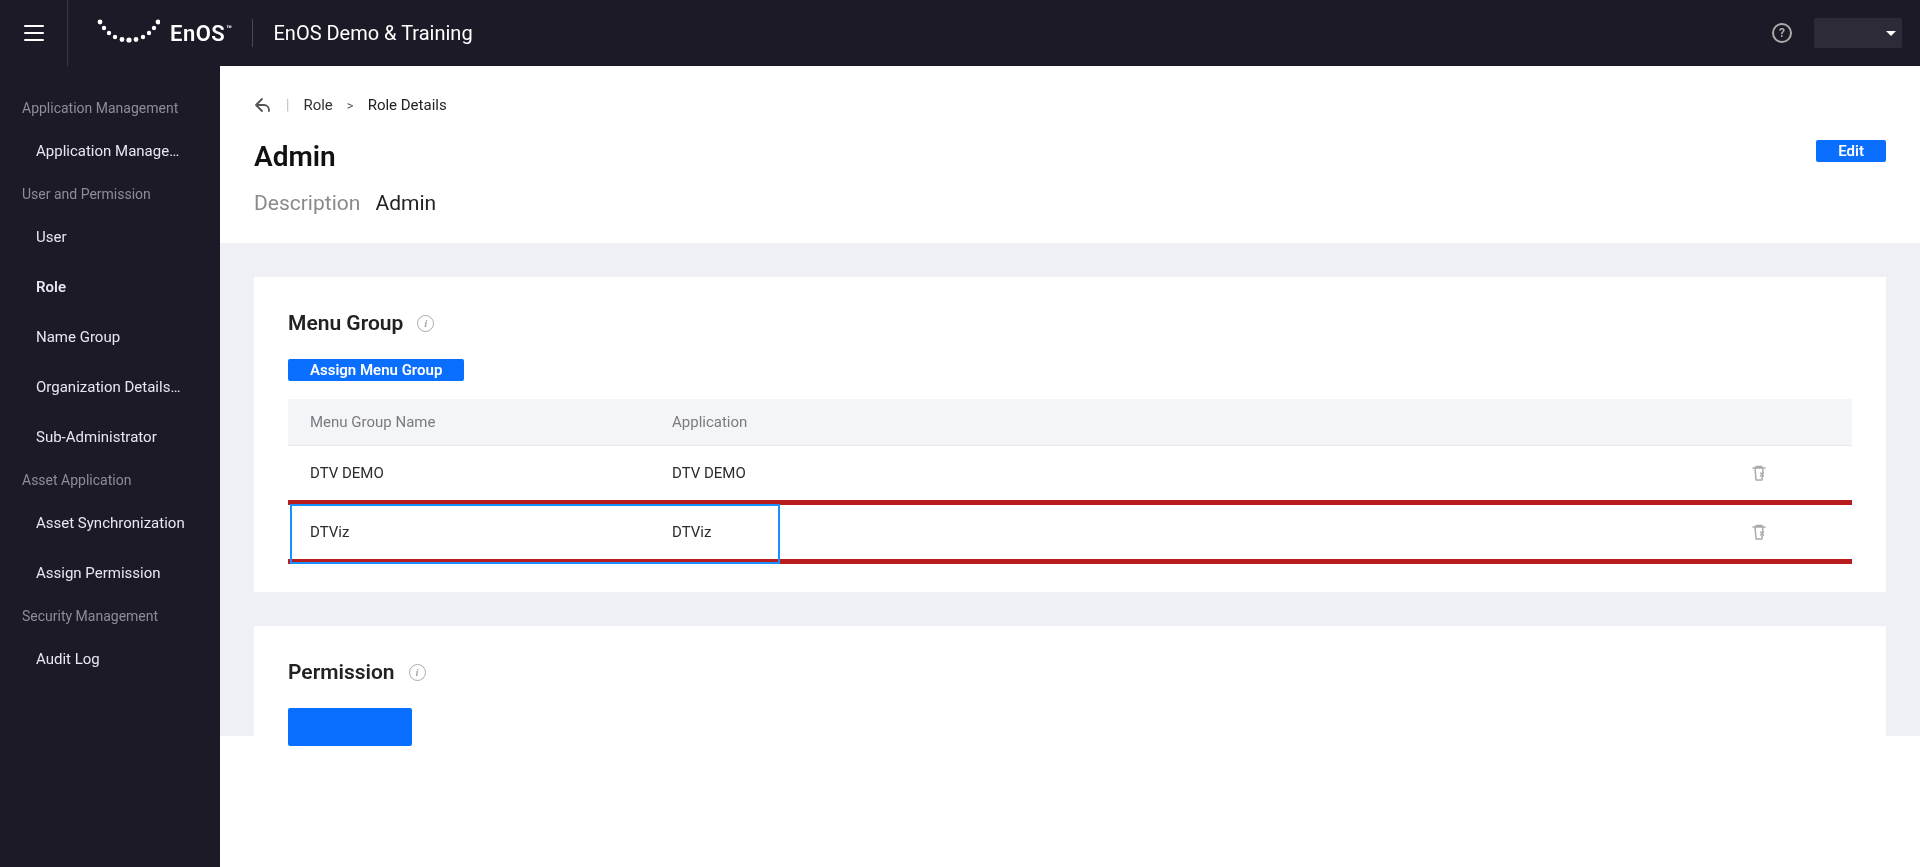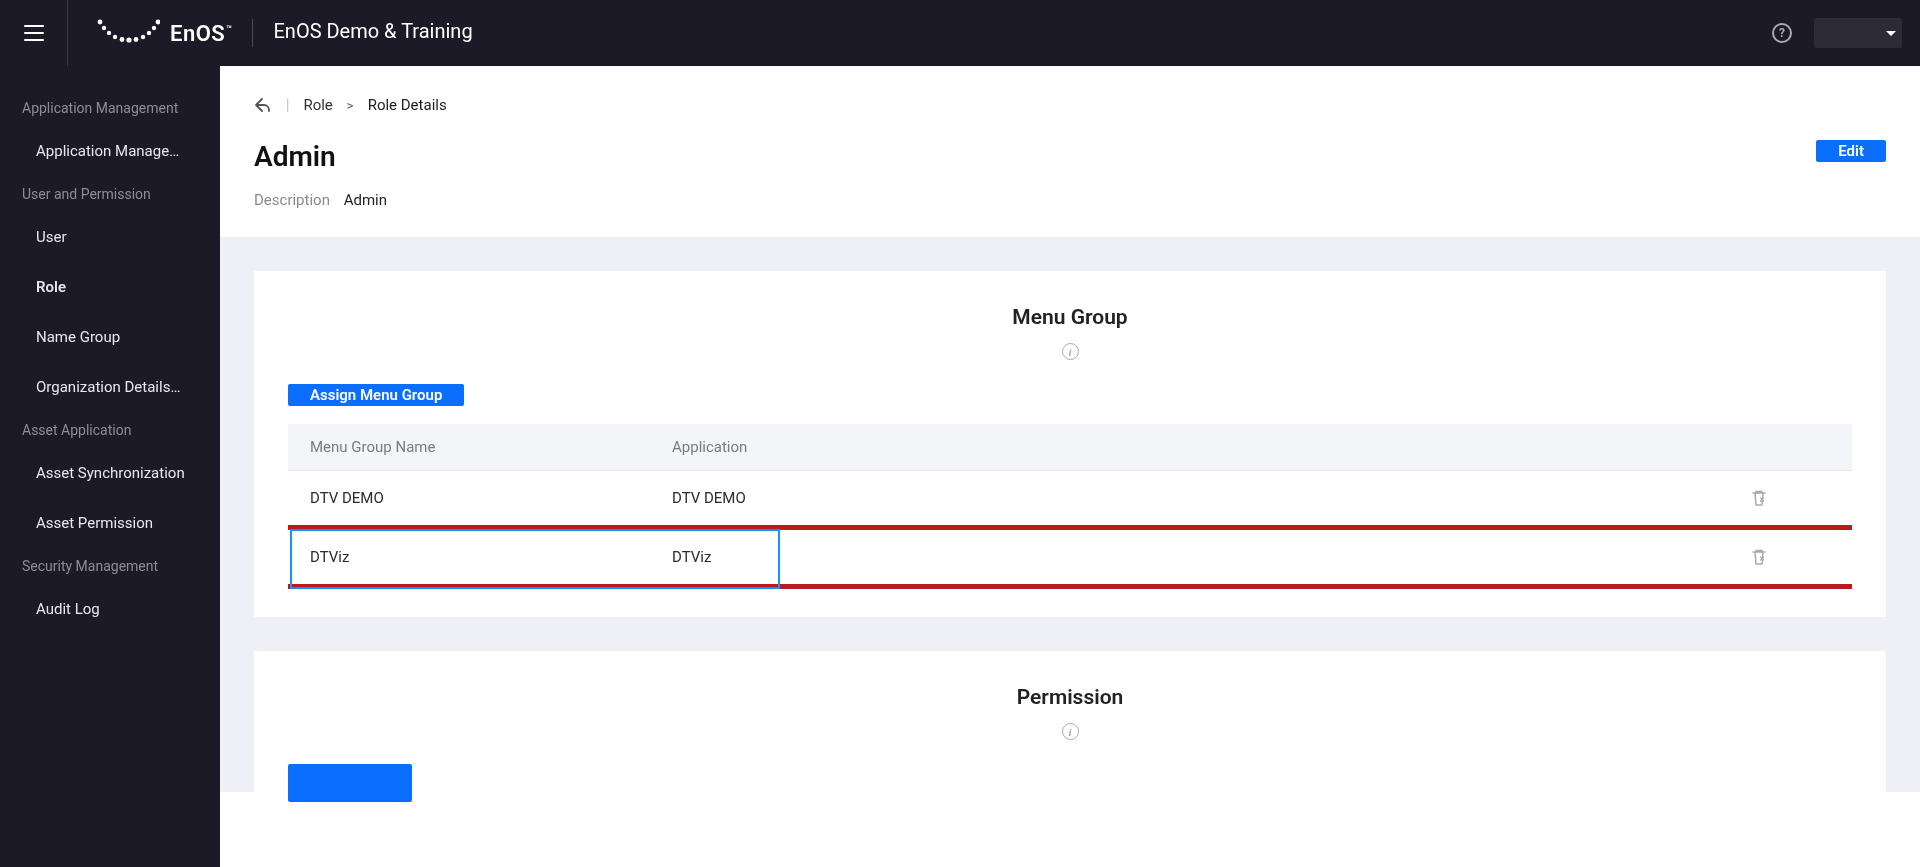--- a/index.html
+++ b/index.html
@@ -41,20 +41,21 @@
       justify-content: space-between;
     }
     .hamburger-icon span {
       display: block;
       height: 2px;
       background: #fff;
       border-radius: 1px;
     }
     .logo-section {
       display: flex;
+      align-items: center;
       padding-left: 28px;
     }
     .enos-logo {
       display: flex;
       align-items: center;
       padding-right: 20px;
       border-right: 1px solid #4a4852;
       margin-right: 20px;
     }
     .enos-swoosh {
@@ -203,40 +204,39 @@
       background: #0a6eff;
       color: #fff;
       border: none;
       padding: 2px 22px;
       font-size: 15px;
       font-weight: 600;
       border-radius: 2px;
       cursor: pointer;
     }
     .desc-row {
-      font-size: 15px;
+      font-size: 21px;
     }
     .desc-label { color: #8a8a8a; margin-right: 10px;}
     .desc-value { color: #222; }
     
     .gray-area {
       background: #eef0f6;
       padding: 34px 34px 0 34px;
     }
     .card {
       background: #fff;
       padding: 34px 34px 28px 34px;
       margin-bottom: 34px;
     }
     .card-title-row {
       display: flex;
       align-items: center;
       gap: 14px;
       margin-bottom: 24px;
-      flex-direction: column;
     }
     .card-title {
       font-size: 21px;
       font-weight: 600;
       color: #222;
     }
     .info-icon {
       width: 17px;
       height: 17px;
       border: 1.6px solid #aaa;
@@ -340,24 +340,25 @@
 <div class="layout">
   <div class="sidebar">
     <div class="section-label">Application Management</div>
     <div class="nav-item">Application Manage…</div>
 
     <div class="section-label">User and Permission</div>
     <div class="nav-item">User</div>
     <div class="nav-item active">Role</div>
     <div class="nav-item">Name Group</div>
     <div class="nav-item">Organization Details…</div>
+    <div class="nav-item">Sub-Administrator</div>
 
     <div class="section-label">Asset Application</div>
     <div class="nav-item">Asset Synchronization</div>
-    <div class="nav-item">Asset Permission</div>
+    <div class="nav-item">Assign Permission</div>
 
     <div class="section-label">Security Management</div>
     <div class="nav-item">Audit Log</div>
   </div>
 
   <div class="main">
     <div class="content-top">
       <div class="breadcrumb">
         <div class="back-arrow">
           <svg viewBox="0 0 18 16" width="18" height="16">

